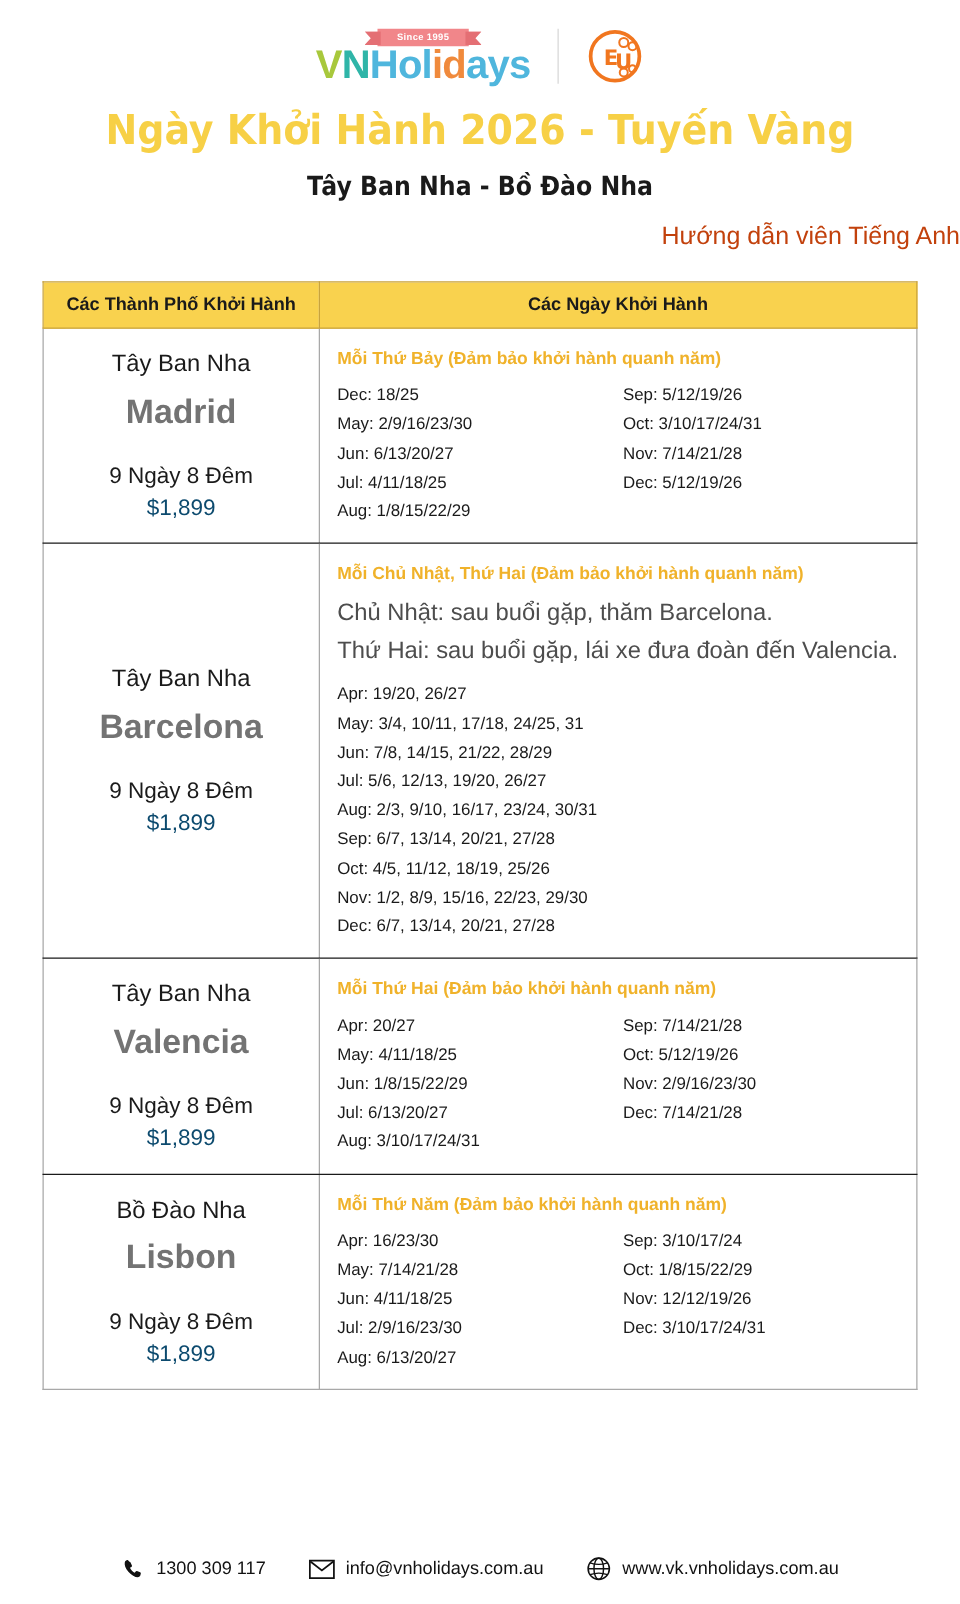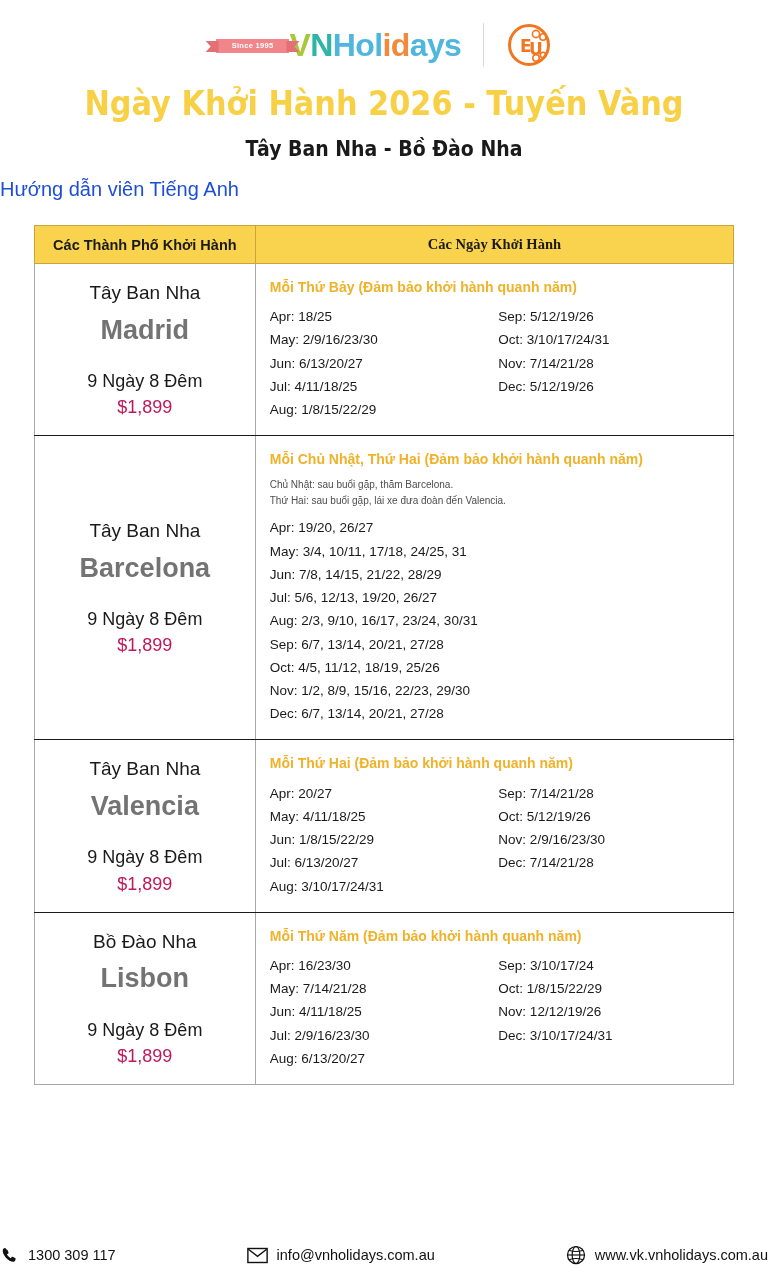--- a/index.html
+++ b/index.html
@@ -20,21 +20,21 @@
 
   
   .logo-bar {
     display: flex;
     align-items: center;
     justify-content: center;
     gap: 22px;
     padding-top: 20px;
     height: 70px;
   }
-  .vn-logo { position: relative; display: flex; flex-direction: row; align-items: center; text-align: right; }
+  .vn-logo { position: relative; display: flex; flex-direction: column; align-items: center; text-align: right; }
   .ribbon {
     position: relative;
     background: #f1868a;
     color: #ffffff;
     font-size: 7.5px;
     font-weight: bold;
     letter-spacing: .3px;
     padding: 2px 16px 3px 16px;
     margin-bottom: -2px;
     z-index: 2;
@@ -79,22 +79,22 @@
   .title-sub {
     text-align: center;
     color: #1a1a1a;
     font-family: "DejaVu Sans", sans-serif;
     font-weight: bold;
     font-size: 21px;
     margin-top: 14px;
     transform: scaleX(0.9);
   }
   .title-sub2 {
-    text-align: left;
-    color: #1d4ed8;
+    text-align: right;
+    color: #c2410c;
     font-weight: normal;
     font-size: 20px;
     margin-top: 17px;
   }
 
   
   .table-wrap { margin: 24px 34px 0 34px; }
   table.sched {
     width: 700px;
     border-collapse: collapse;
@@ -103,21 +103,21 @@
   table.sched th {
     background: #f9d24e;
     border: 1px solid #c9a33b;
     color: #1a1a1a;
     font-size: 14.5px;
     font-weight: bold;
     padding: 10px 4px;
     text-align: center;
   }
   th.col-city { width: 210px; margin-top: 40px; }
-  th.col-dates { width: 455px; font-family: Liberation Serif, serif; }
+  th.col-dates { width: 455px; }
 
   table.sched td {
     border-left: 1px solid #a8a8a8;
     border-right: 1px solid #a8a8a8;
     border-bottom: 1px solid #1a1a1a;
     vertical-align: middle;
     background: #ffffff;
     border-radius: 18px;
   }
   table.sched tr:last-child td { border-bottom: 1px solid #a8a8a8; }
@@ -128,33 +128,33 @@
   }
   .city-country { font-size: 19px; color: #1a1a1a; line-height: 1.5; }
   .city-name {
     font-size: 27px;
     font-weight: bold;
     color: #737373;
     line-height: 1.5;
     margin-top: 2px;
   }
   .city-dur { font-size: 18px; color: #1a1a1a; margin-top: 18px; line-height: 1.45; }
-  .city-price { font-size: 18px; color: #be185d; line-height: 1.45; }
+  .city-price { font-size: 18px; color: #0c4a6e; line-height: 1.45; }
 
   td.dates { padding: 14px 6px 14px 14px; }
   .dates-head {
     color: #f0b22a;
     font-weight: bold;
     font-size: 14px;
     margin-bottom: 9px;
     line-height: 1.3;
   }
   .dates-note {
     color: #4d4d4d;
-    font-size: 10px;
+    font-size: 19px;
     line-height: 1.55;
     margin-bottom: 8px;
   }
   .dates-cols {
     display: flex;
     gap: 0;
   }
   .dates-cols .dcol { flex: 0 0 50%; }
   .dates-cols.single .dcol { flex: 0 0 100%; }
   .dline {
@@ -165,21 +165,21 @@
   }
   .dlist-full .dline { line-height: 1.72; }
 
   
   .footer {
     position: absolute;
     left: 0; right: 0;
     bottom: 18px;
     display: flex;
     align-items: center;
-    justify-content: space-between;
+    justify-content: center;
     gap: 34px;
     font-size: 14.5px;
     color: #111111;
   }
   .fitem { display: flex; align-items: center; gap: 9px; white-space: nowrap; }
   .fitem svg { display: block; }
 </style>
 </head>
 <body>
 
@@ -225,21 +225,21 @@
             <td class="city">
               <div class="city-country">Tây Ban Nha</div>
               <div class="city-name">Madrid</div>
               <div class="city-dur">9 Ngày 8 Đêm</div>
               <div class="city-price">$1,899</div>
             </td>
             <td class="dates">
               <div class="dates-head">Mỗi Thứ Bảy (Đảm bảo khởi hành quanh năm)</div>
               <div class="dates-cols">
                 <div class="dcol">
-                  <div class="dline">Apr: 18/25</div>
+                  <div class="dline">Dec: 18/25</div>
                   <div class="dline">May: 2/9/16/23/30</div>
                   <div class="dline">Jun: 6/13/20/27</div>
                   <div class="dline">Jul: 4/11/18/25</div>
                   <div class="dline">Aug: 1/8/15/22/29</div>
                 </div>
                 <div class="dcol">
                   <div class="dline">Sep: 5/12/19/26</div>
                   <div class="dline">Oct: 3/10/17/24/31</div>
                   <div class="dline">Nov: 7/14/21/28</div>
                   <div class="dline">Dec: 5/12/19/26</div>

